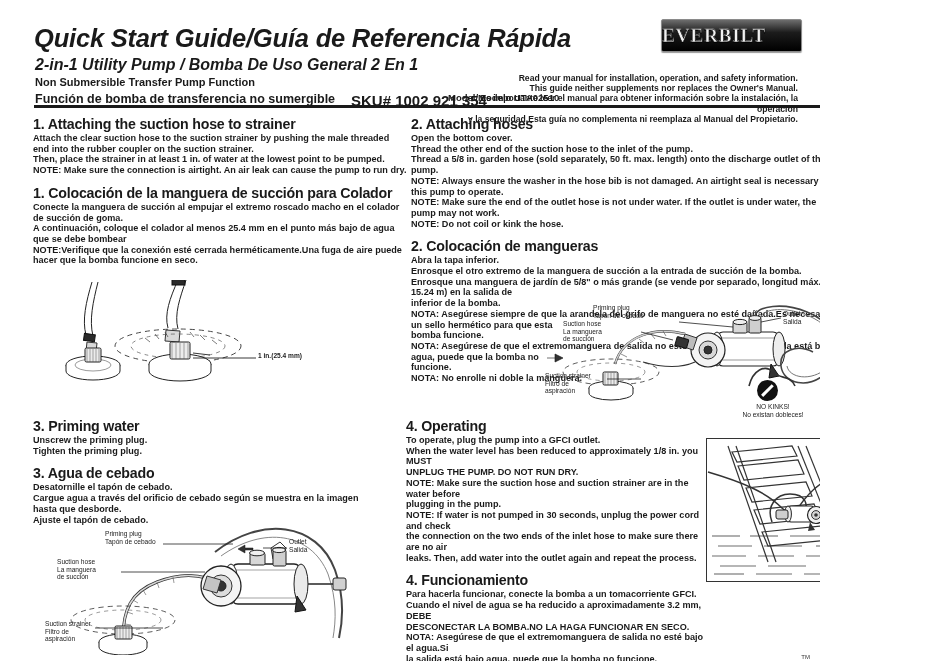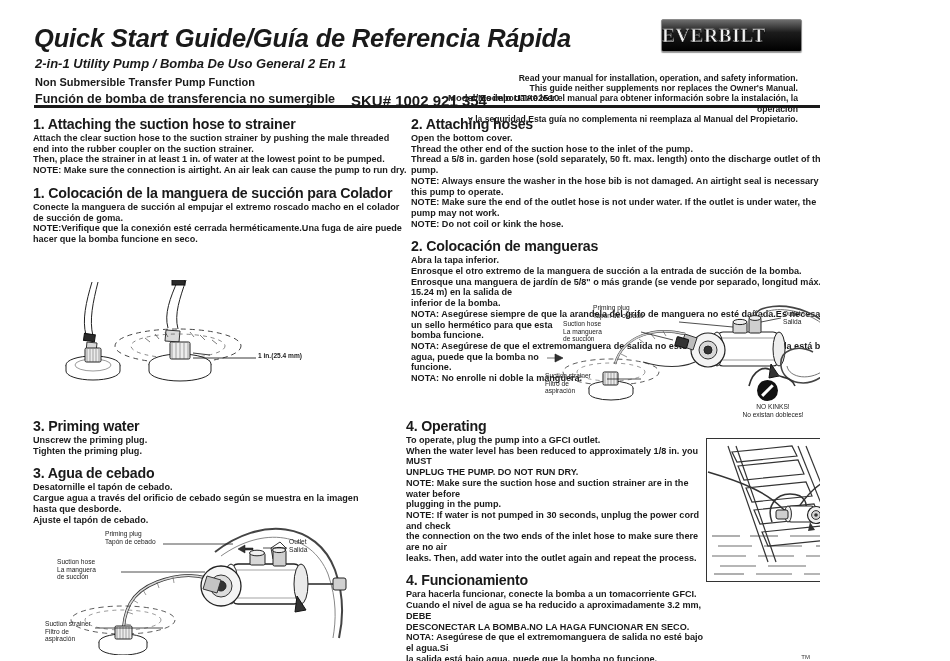--- a/index.html
+++ b/index.html
@@ -25,21 +25,21 @@
     left: 34px; top: 24px;
     font-size: 25.5px;
     font-weight: bold;
     font-style: italic;
     letter-spacing: -0.2px;
     white-space: nowrap;
   }
   .hdr-sub1 {
     position: absolute;
     left: 35px; top: 56px;
-    font-size: 13px;
+    font-size: 16px;
     font-weight: bold;
     font-style: italic;
     white-space: nowrap;
   }
   .hdr-sub2 {
     position: absolute;
     left: 35px; top: 76px;
     font-size: 11px;
     font-weight: bold;
     white-space: nowrap;
@@ -195,20 +195,22 @@
 
   <div class="sec" id="sec1">
     <h2>1. Attaching the suction hose to strainer</h2>
     <p>Attach the clear suction hose to the suction strainer by pushing the male threaded</p>
     <p>end into the rubber coupler on the suction strainer.</p>
     <p>Then, place the strainer in at least 1 in. of water at the lowest point to be pumped.</p>
     <p>NOTE: Make sure the connection is airtight. An air leak can cause the pump to run dry.</p>
     <h2 class="es">1. Colocación de la manguera de succión para Colador</h2>
     <p>Conecte la manguera de succión al empujar el extremo roscado macho en el colador</p>
     <p>de succión de goma.</p>
+    <p>A continuación, coloque el colador al menos 25.4 mm en el punto más bajo de agua</p>
+    <p>que se debe bombear</p>
     <p>NOTE:Verifique que la conexión esté cerrada herméticamente.Una fuga de aire puede</p>
     <p>hacer que la bomba funcione en seco.</p>
   </div>
 
   <div class="sec" id="sec2">
     <h2>2. Attaching hoses</h2>
     <p>Open the bottom cover.</p>
     <p>Thread the other end of the suction hose to the inlet of the pump.</p>
     <p>Thread a 5/8 in. garden hose (sold separately, 50 ft. max. length) onto the discharge outlet of the pump.</p>
     <p>NOTE: Always ensure the washer in the hose bib is not damaged. An airtight seal is necessary for this pump to operate.</p>

